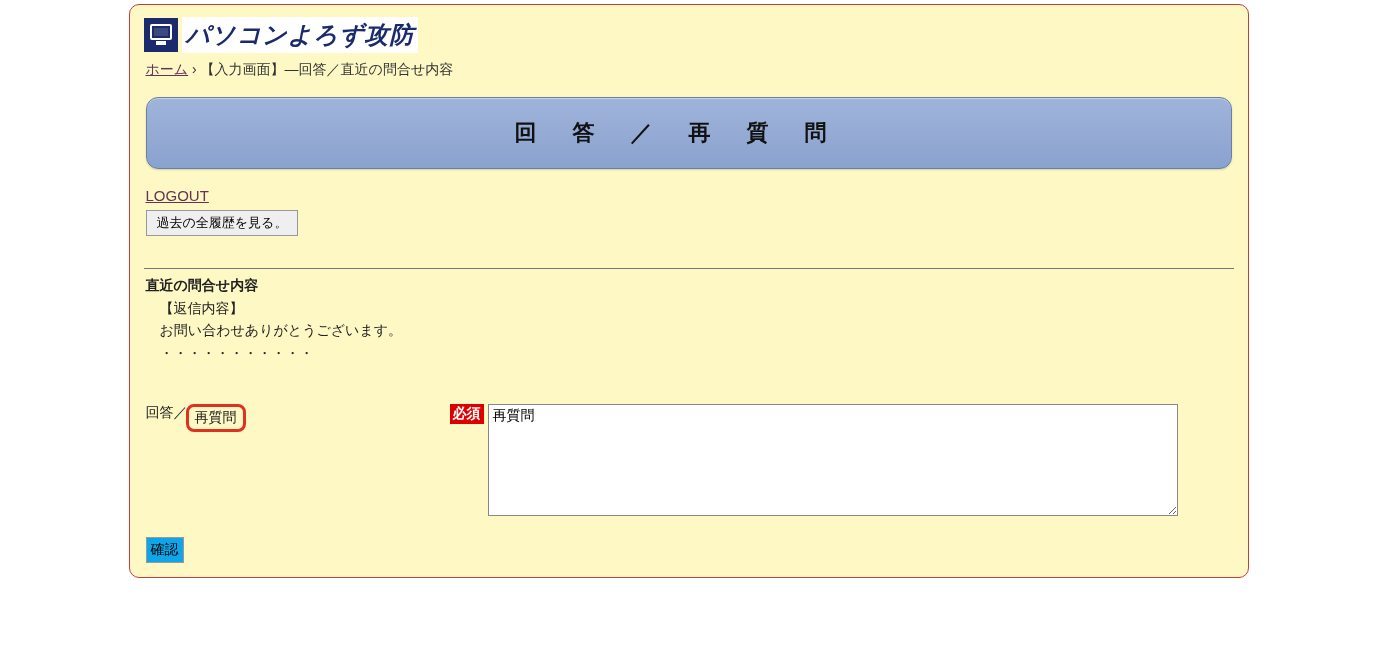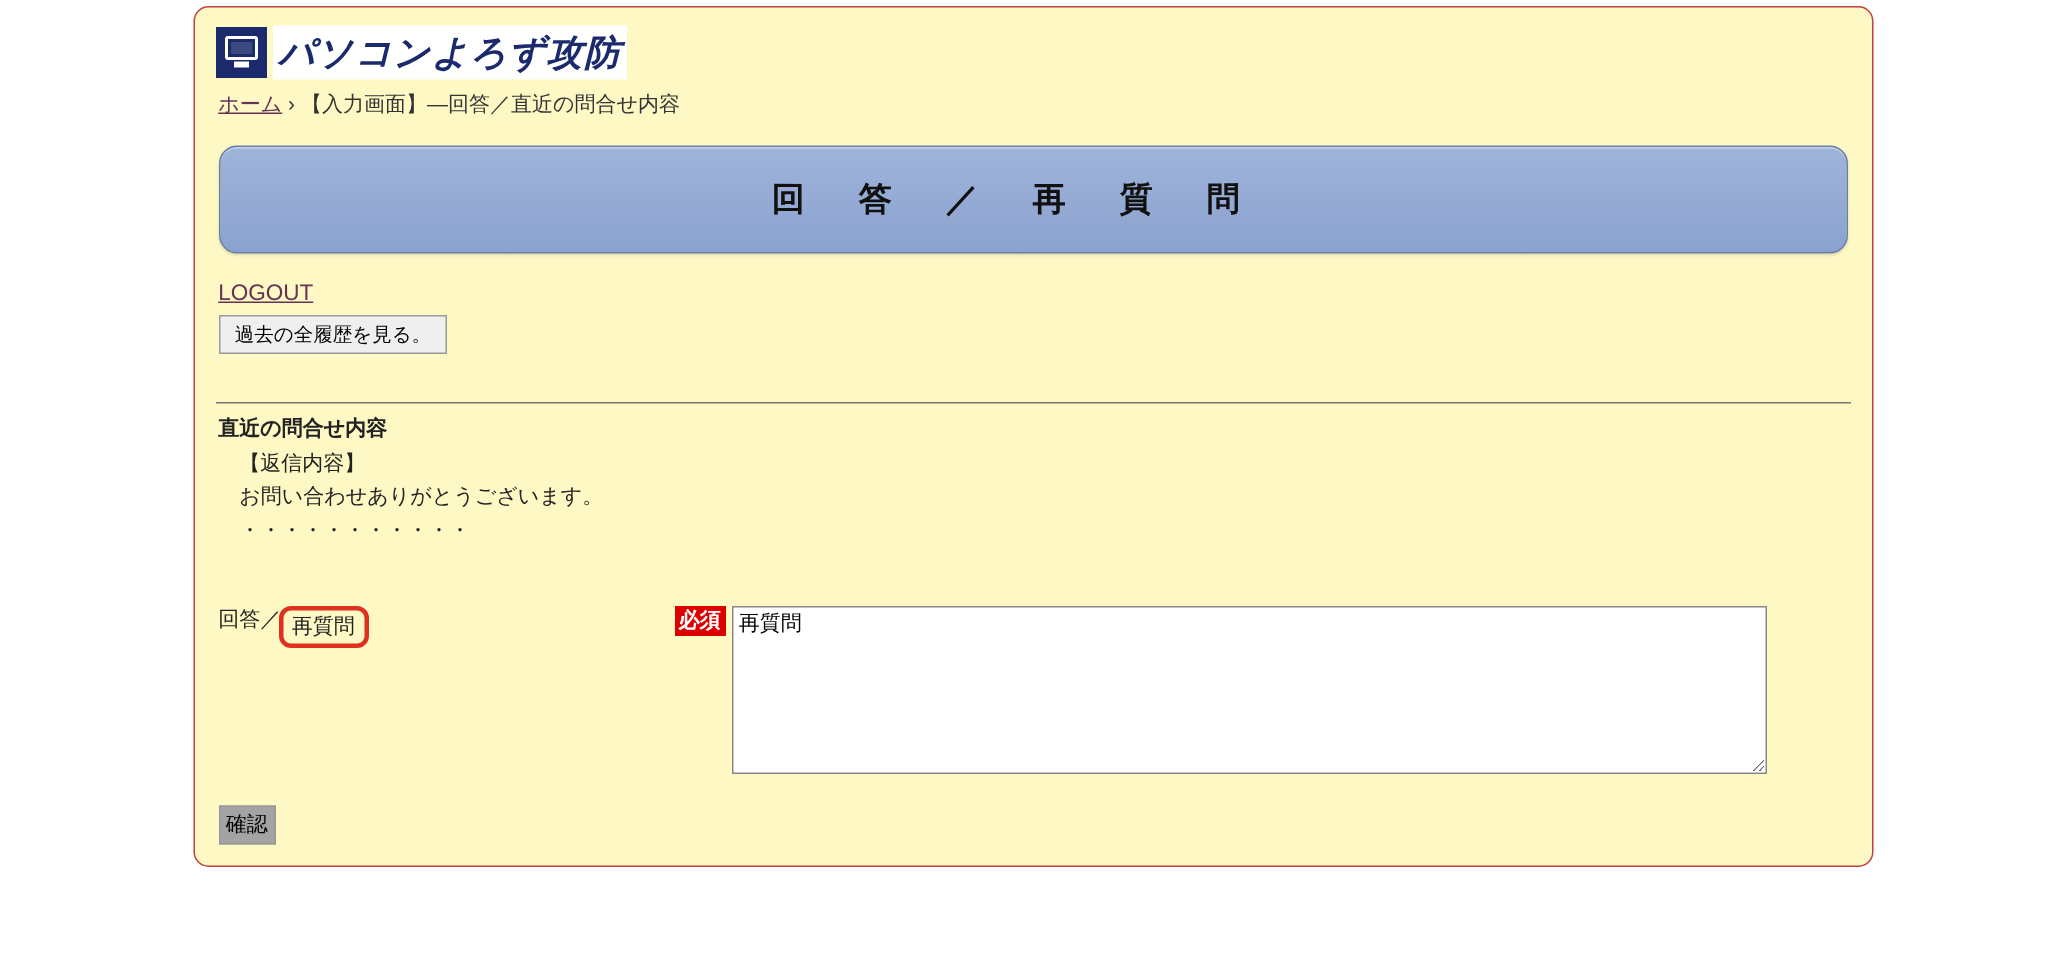--- a/index.html
+++ b/index.html
@@ -92,21 +92,21 @@
     width: 690px; height: 112px;
     border: 1px solid #888;
     font-size: 14px;
     padding: 2px 4px;
     resize: both;
     background: #fff;
   }
   .confirm-btn {
     margin: 6px 0 0 2px;
     display:inline-block;
-    background:#a3a3a3;
+    background:#0ea5e9;
     border:1px solid #999;
     padding:3px 4px;
     font-size:14px;
     cursor:pointer;
   }
 </style>
 </head>
 <body>
 
 <div class="page">

